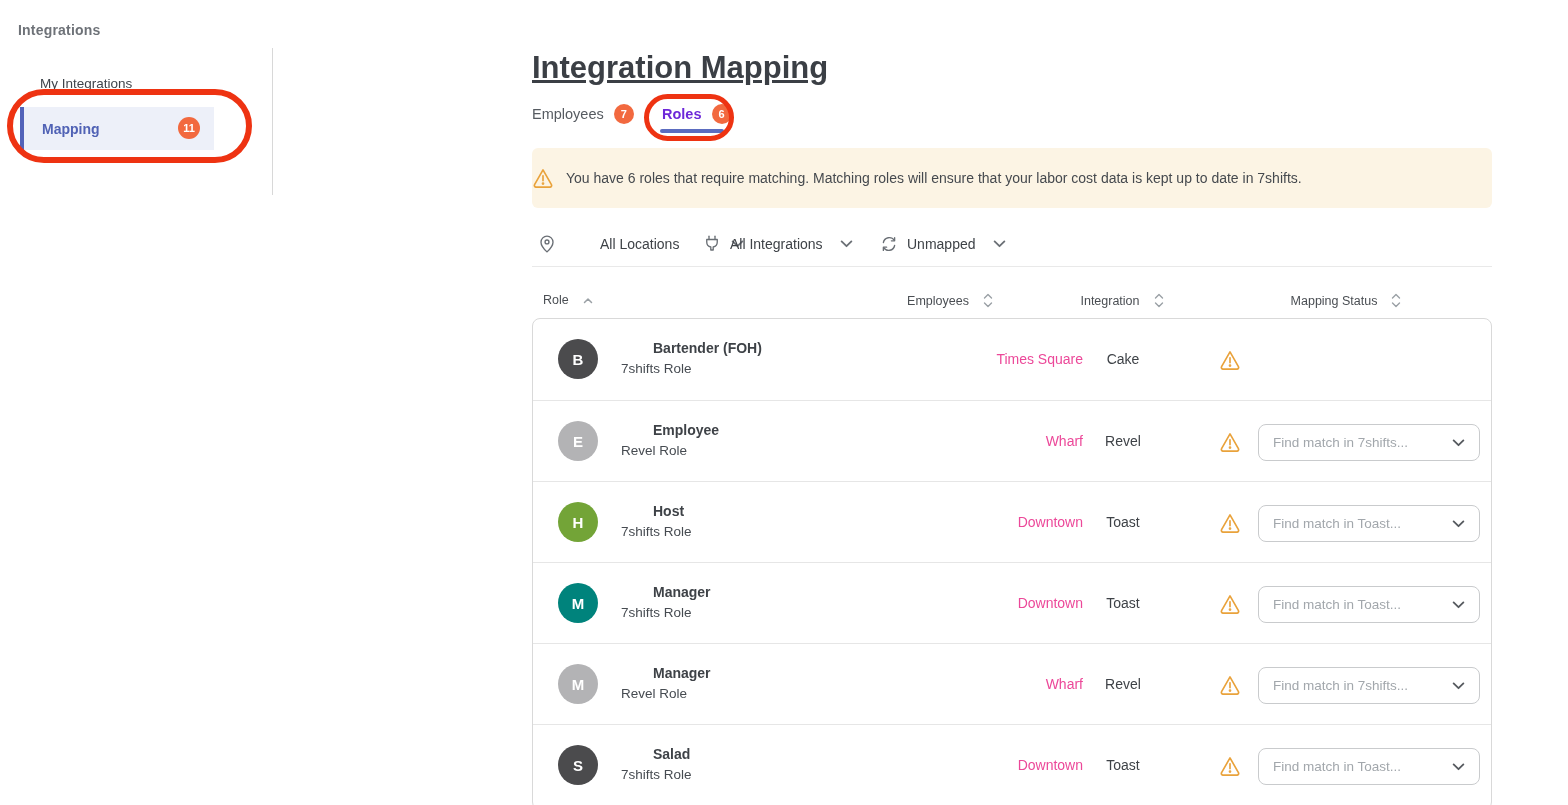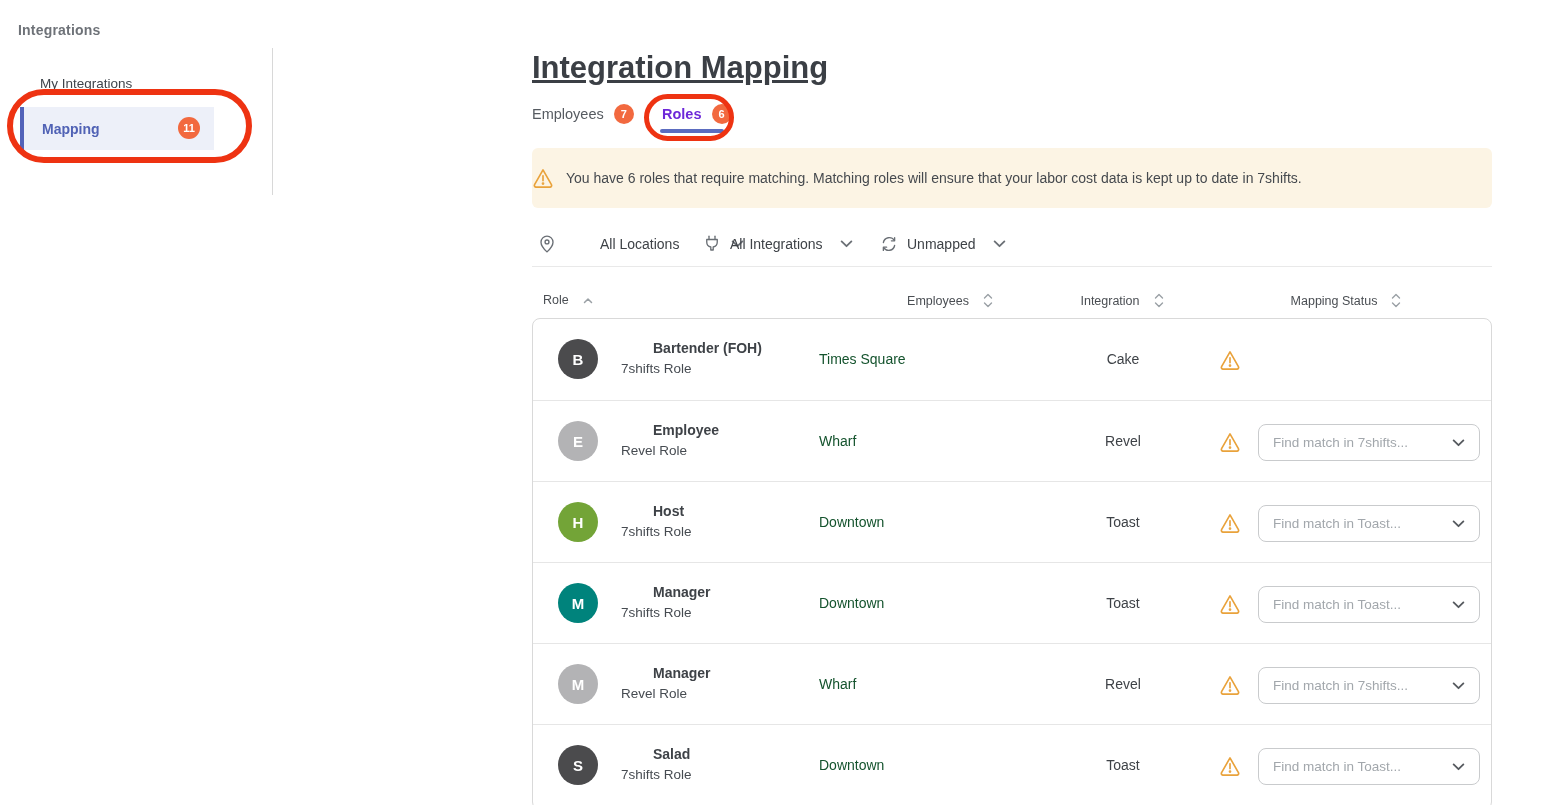--- a/index.html
+++ b/index.html
@@ -56,21 +56,21 @@
   
   .table-card { left:532px; top:318px; width:960px; height:492px;
     border:1px solid #d9d9d9; border-radius:8px; background:#fff; overflow:hidden; }
   .trow { position:absolute; left:0; width:958px; height:81px; }
   .trow + .trow { border-top:1px solid #e6e6e6; }
   .avatar { position:absolute; left:25px; top:20px; width:40px; height:40px; border-radius:50%;
     color:#fff; font-size:15px; font-weight:bold; display:flex; align-items:center; justify-content:center; }
   .role-name { position:absolute; left:88px; top:21px; font-size:14px; font-weight:bold; color:#3e4247;margin-left:32px; }
   .role-type { position:absolute; left:88px; top:42px; font-size:13.5px; color:#464b51; }
   .cell-location { position:absolute; left:286px; width:264px; top:0; height:81px; line-height:81px;
-    text-align:left; font-size:14px; color:#14532d; }
+    text-align:right; font-size:14px; color:#ec4899; }
   .cell-integration { position:absolute; left:520px; width:140px; top:0; height:81px; line-height:81px;
     text-align:center; font-size:14px; color:#3e4247; }
   .cell-warning { position:absolute; left:686px; top:30px; width:22px; height:22px; }
   .match-select { position:absolute; left:725px; top:23px; width:222px; height:37px;
     border:1px solid #c9cbcd; border-radius:8px; background:#fff; cursor:pointer;
     display:flex; align-items:center; justify-content:space-between; padding:0 14px; }
   .select-placeholder { font-size:13.5px; color:#a2a7ac; white-space:nowrap; overflow:hidden; }
 
   svg { display:block; }
 </style>

